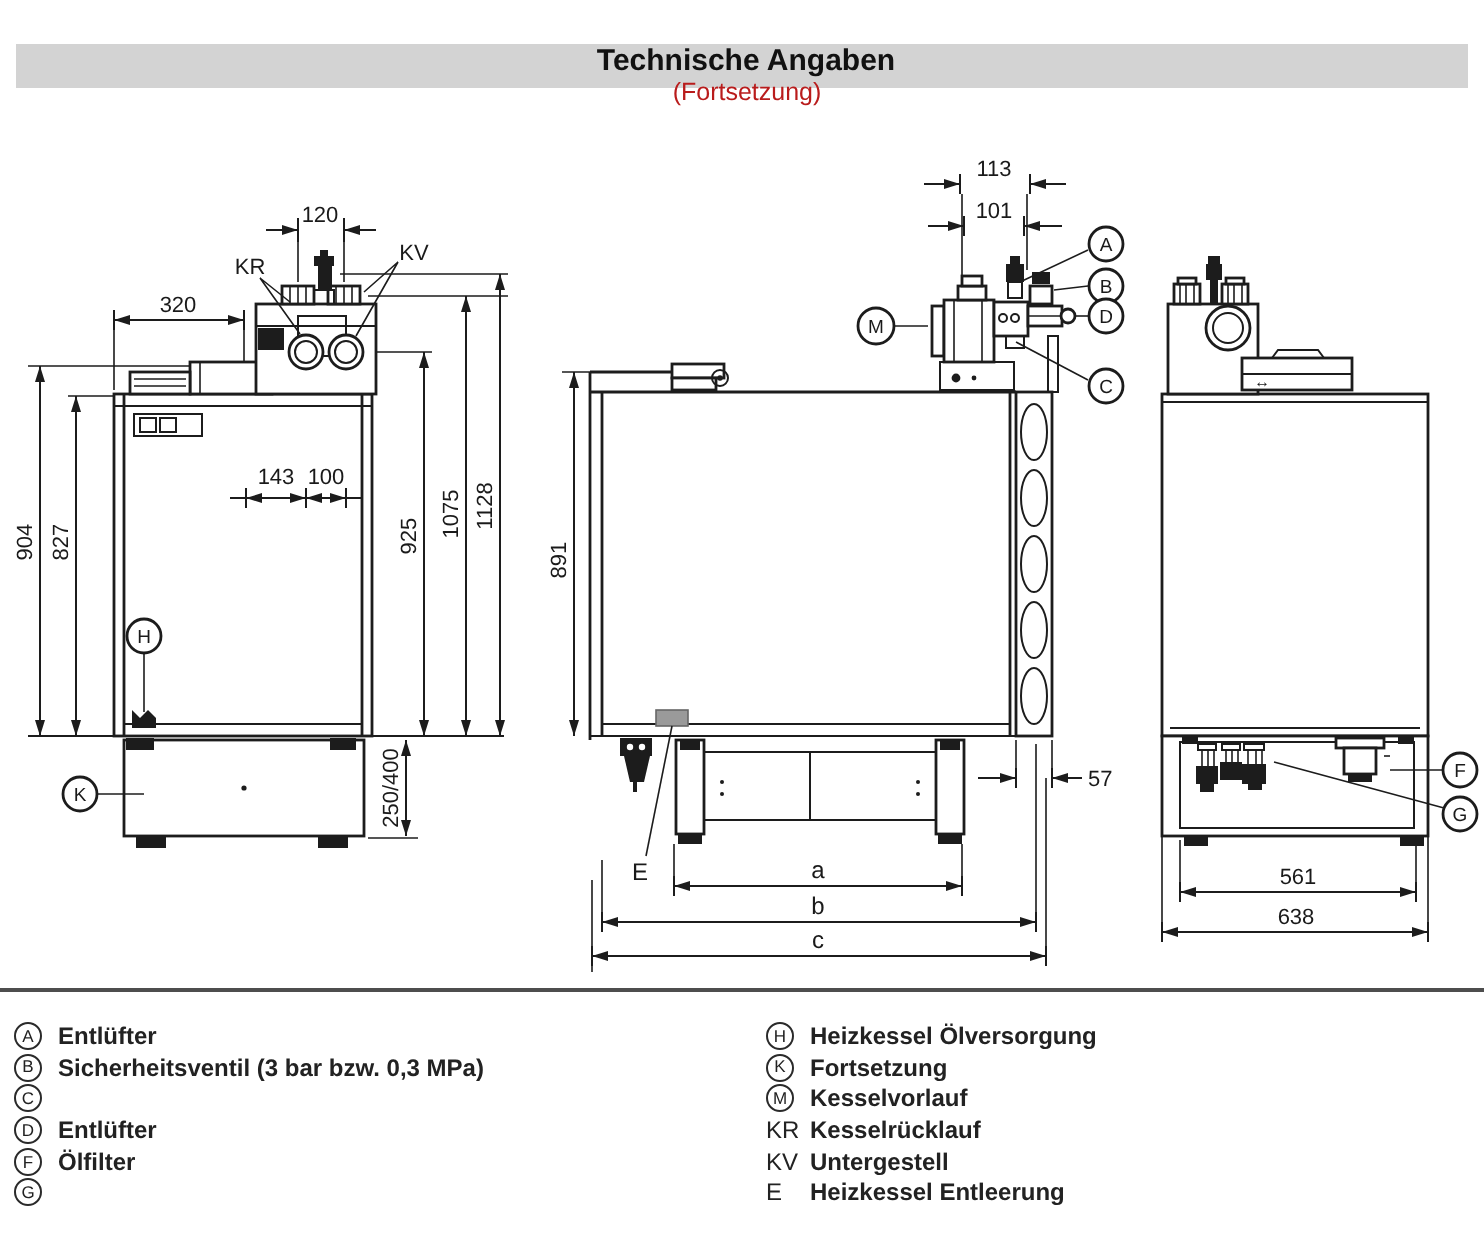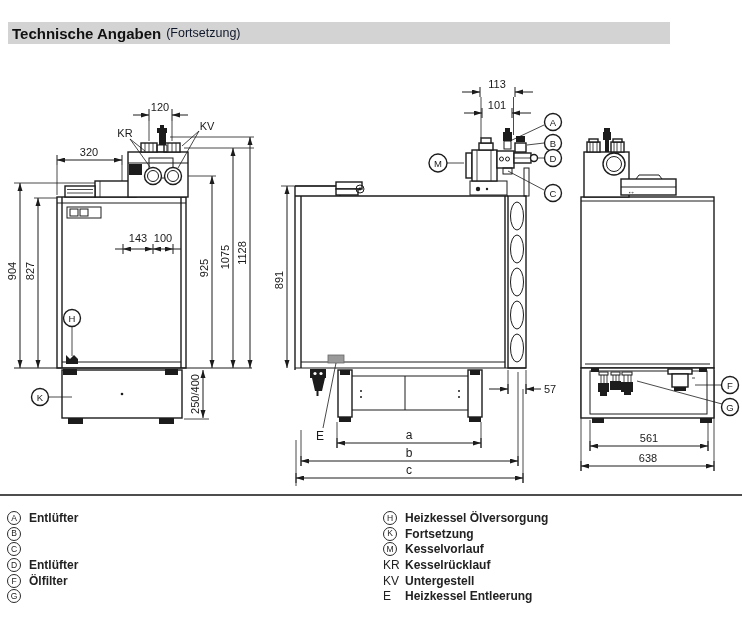--- a/index.html
+++ b/index.html
@@ -1,22 +1,22 @@
 <!DOCTYPE html>
 <html><head>
 <meta charset="utf-8">
 <style>
   html,body{margin:0;padding:0;background:#fff;}
   #page{position:relative;width:742px;height:619px;background:#fff;overflow:hidden;
         font-family:"Liberation Sans", sans-serif;color:#1a1a1a;}
   
-  #hdrbar{position:absolute;left:8px;top:22px;width:662px;height:22px;background:#d3d3d3;
-          display:flex;align-items:center;}
+  #hdrbar{position:absolute;left:8px;top:22px;width:726px;height:22px;background:#d3d3d3;
+          display:flex;align-items:center;flex-direction:column;}
   #hdrbar .t{font-size:15px;font-weight:bold;margin-left:4px;color:#111;}
-  #hdrbar .s{font-size:12.5px;font-weight:normal;margin-left:5px;color:#0f172a;}
+  #hdrbar .s{font-size:12.5px;font-weight:normal;margin-left:5px;color:#b91c1c;}
   
   #divider{position:absolute;left:0;top:494px;width:742px;height:2px;background:#4d4d4d;}
   
   .legcol{position:absolute;top:511px;}
   #legL{left:7px;width:370px;}
   #legR{left:383px;width:355px;}
   .lrow{display:flex;align-items:flex-start;height:15.7px;font-size:12px;color:#222;}
   .lkey{width:22px;flex:0 0 22px;display:flex;align-items:center;}
   .ckey{width:12px;height:12px;border:1.2px solid #2a2a2a;border-radius:50%;
         display:inline-flex;align-items:center;justify-content:center;
@@ -409,20 +409,21 @@
     <div class="lrow">
       <span class="lkey">
           <span class="ckey">A</span>
         </span>
       <span class="llab">Entlüfter</span>
       </div>
     <div class="lrow">
       <span class="lkey">
           <span class="ckey">B</span>
         </span>
+      <span class="llab">Sicherheitsventil (3 bar bzw. 0,3 MPa)</span>
       </div>
     <div class="lrow">
       <span class="lkey">
           <span class="ckey">C</span>
         </span>
       </div>
     <div class="lrow">
       <span class="lkey">
           <span class="ckey">D</span>
         </span>

